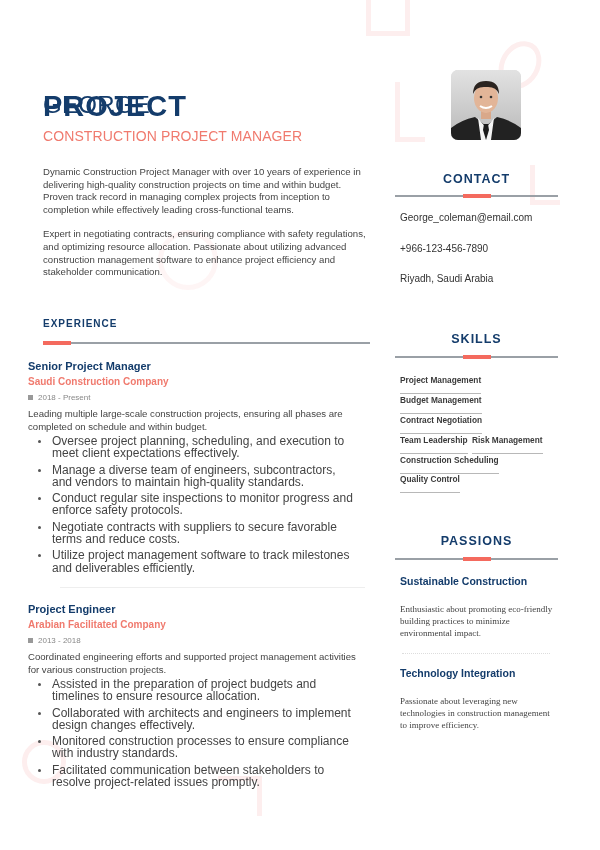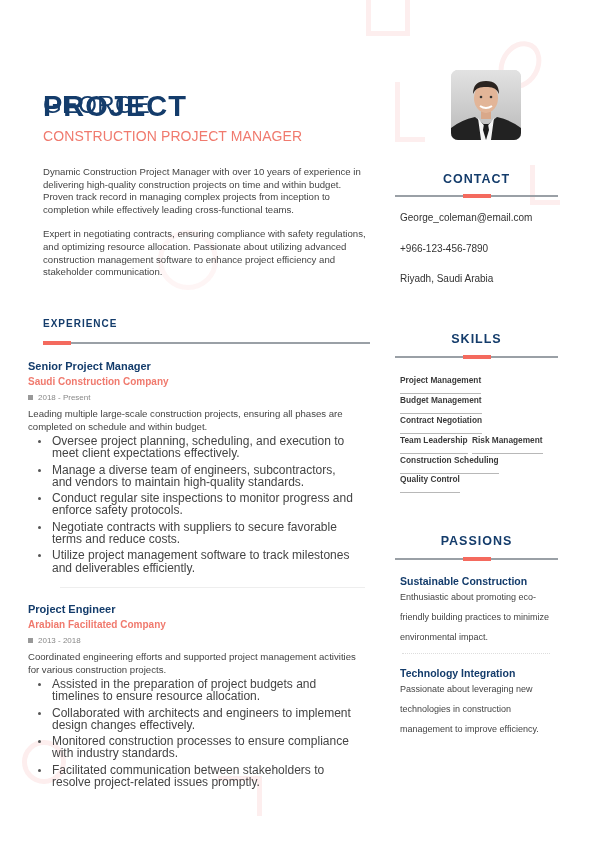--- a/index.html
+++ b/index.html
@@ -43,21 +43,21 @@
   .job-bullets li::before { content: ""; position: absolute; left: -14px; top: 5px; width: 3px; height: 3px; background: #555; border-radius: 50%; }
 
   .divider-left { position: absolute; left: 60px; top: 587px; width: 305px; height: 1px; background: #eeeeee; }
 
   .contact-item { position: absolute; left: 400px; font-size: 10px; color: #333; }
 
   .skill { position: absolute; font-size: 8.3px; font-weight: bold; color: #3a3a3a; padding-bottom: 8px; border-bottom: 1.5px solid #b8b8b8; }
 
   .passion { position: absolute; left: 400px; width: 158px; }
   .passion-title { font-size: 10.5px; font-weight: bold; color: #143c6b; }
-  .passion-desc { font-size: 9px; line-height: 20px; color: #444; margin-top: 0; }
+  .passion-desc { font-size: 9px; line-height: 12px; color: #444; margin-top: 16px; font-family: Liberation Serif, serif; }
   .divider-right { position: absolute; left: 402px; top: 653px; width: 148px; border-top: 1px dotted #dddddd; }
 </style>
 </head>
 <body>
 
 <div class="bg-shape bg1"></div>
 <div class="bg-shape bg2"></div>
 <div class="bg-shape bg3"></div>
 <div class="bg-shape bg4"></div>
 <div class="bg-shape bg5"></div>

